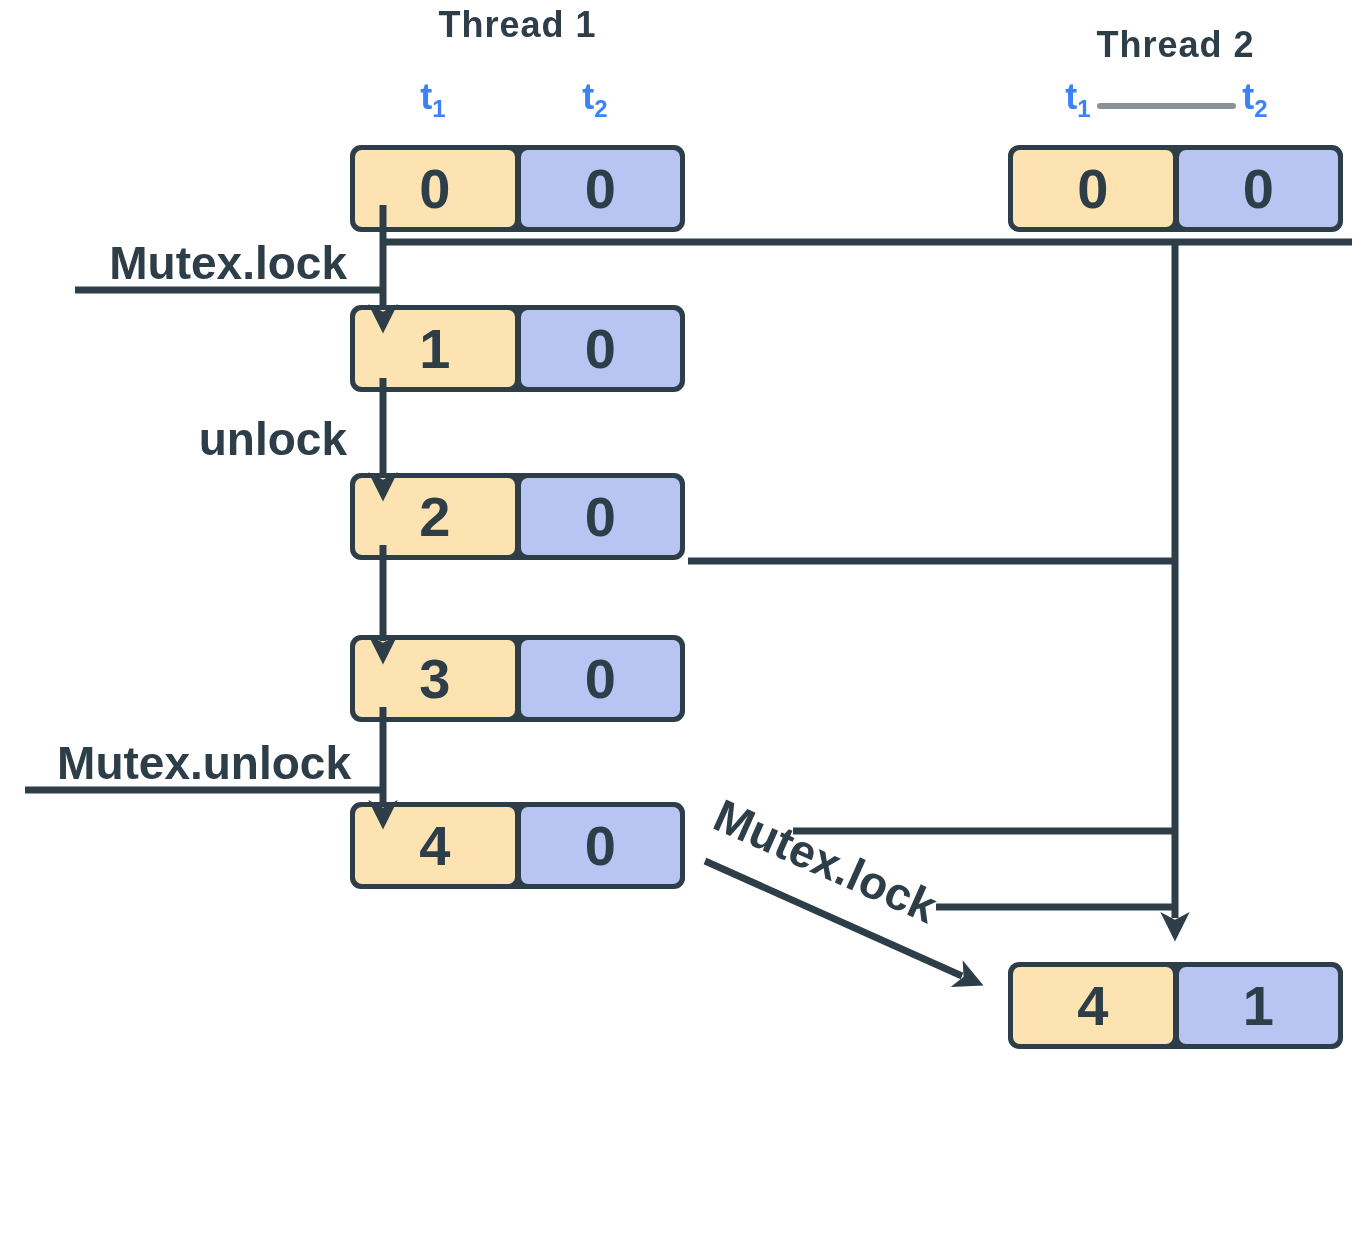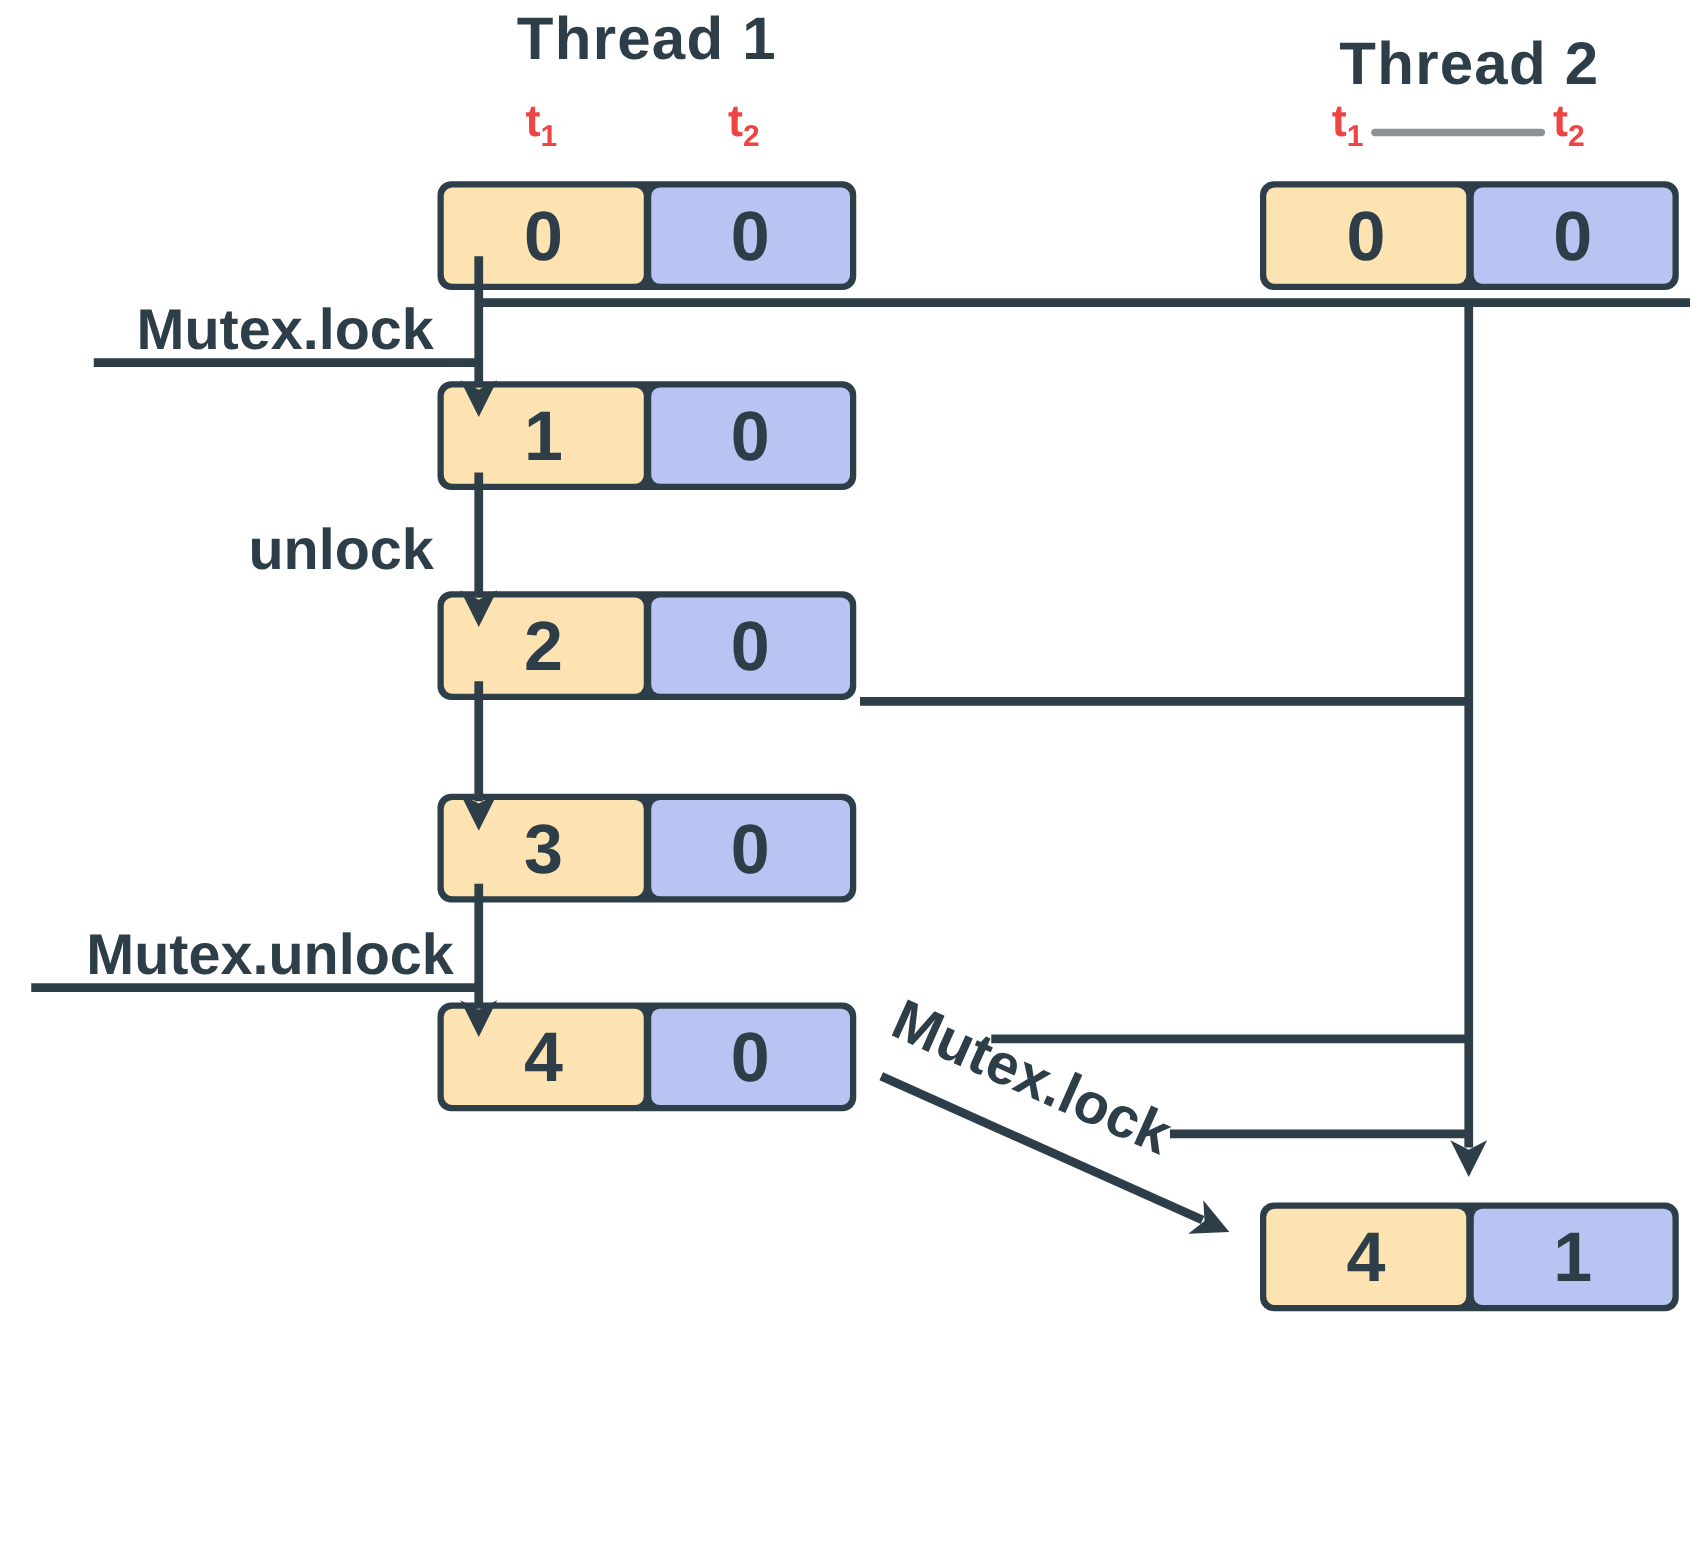--- a/index.html
+++ b/index.html
@@ -3,26 +3,26 @@
 <meta charset="utf-8">
 <style>
   html,body{margin:0;padding:0;background:#ffffff;}
   .canvas{
     position:relative;width:1360px;height:1236px;background:#ffffff;
     font-family:"Liberation Sans",sans-serif;color:#2d3e48;overflow:hidden;
   }
   .abs{position:absolute;}
   
   .thread-title{
-    font-size:48px;font-weight:bold;text-align:center;width:335px;
+    font-size:36px;font-weight:bold;text-align:center;width:335px;
     letter-spacing:1px;color:#2d3e48;
   }
   
   .clk{
-    font-size:36px;font-weight:bold;color:#ef4444;text-align:center;width:80px;
+    font-size:36px;font-weight:bold;color:#3b82f6;text-align:center;width:80px;
   }
   .clk sub{font-size:24px;vertical-align:-8px;}
   
   .vbox{
     display:flex;gap:6px;padding:5px;background:#2d3e48;border-radius:11px;
     width:335px;height:87px;box-sizing:border-box;
   }
   .cell{
     flex:1;border-radius:7px;display:flex;align-items:center;justify-content:center;
     font-size:56px;font-weight:bold;color:#2d3e48;
@@ -137,17 +137,17 @@
 
   <div class="abs layer-text clk" style="left:1038px;top:76px;">
     <span>t</span><sub>1</sub>
   </div>
   <div class="abs layer-text clk" style="left:1215px;top:76px;">
     <span>t</span><sub>2</sub>
   </div>
 
   <div class="abs layer-text oplabel" style="left:0px;top:236px;">Mutex.lock</div>
   <div class="abs layer-text oplabel" style="left:0px;top:412px;">unlock</div>
-  <div class="abs layer-text oplabel" style="left:16px;top:736px;">Mutex.unlock</div>
+  <div class="abs layer-text oplabel" style="left:4px;top:736px;">Mutex.unlock</div>
 
   <div class="abs layer-text crosslabel" style="left:728px;top:788px;">Mutex.lock</div>
 
 </div>
 
 </body></html>

